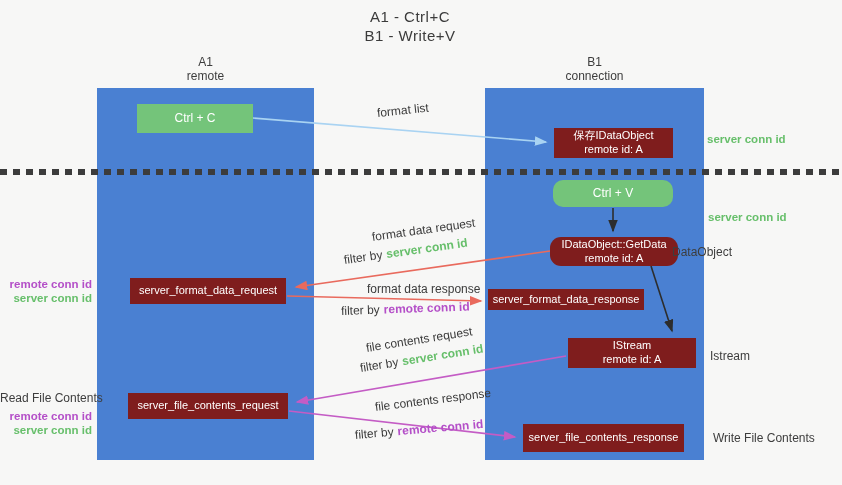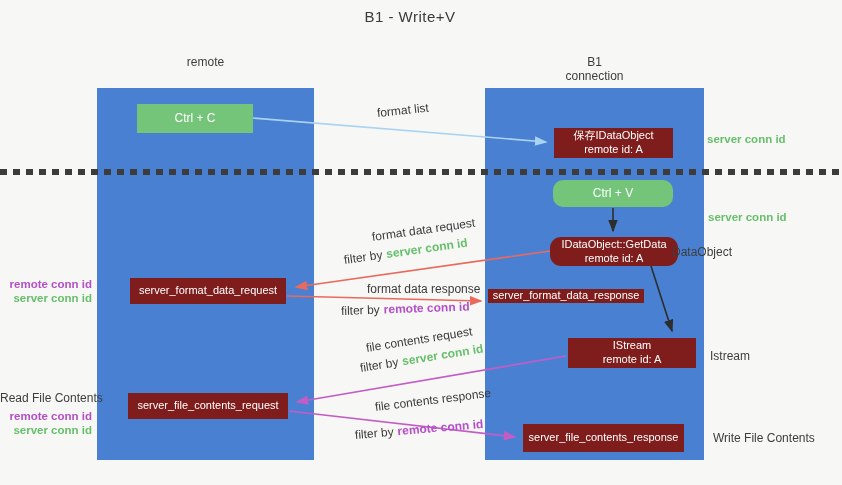--- a/index.html
+++ b/index.html
@@ -35,24 +35,26 @@
   .left-col{left:0;width:92px;text-align:right;}
   .filter-val{margin-left:4px;font-weight:bold;}
   svg.arrows{position:absolute;left:0;top:0;z-index:4;}
 </style>
 </head>
 <body>
 
 <div id="canvas">
 
   <div class="abs title">
+    <div>A1 - Ctrl+C</div>
     <div>B1 - Write+V</div>
   </div>
 
   <div class="abs col-header" style="left:97px;width:217px;">
+    <div>A1</div>
     <div>remote</div>
   </div>
   <div class="abs col-header" style="left:485px;width:219px;">
     <div>B1</div>
     <div>connection</div>
   </div>
 
   <div class="abs panel" style="left:97px;width:217px;"></div>
   <div class="abs panel" style="left:485px;width:219px;"></div>
 
@@ -97,21 +99,21 @@
 
   <div class="abs node orange" style="left:550px;top:237px;width:128px;height:29px;border-radius:11px;">
     <span>IDataObject::GetData</span>
     <span>remote id: A</span>
   </div>
 
   <div class="abs node orange" style="left:130px;top:278px;width:156px;height:26px;">
     <span>server_format_data_request</span>
   </div>
 
-  <div class="abs node orange" style="left:488px;top:289px;width:156px;height:14px;">
+  <div class="abs node orange" style="left:488px;top:289px;width:156px;height:21px;">
     <span>server_format_data_response</span>
   </div>
 
   <div class="abs node orange" style="left:568px;top:338px;width:128px;height:30px;">
     <span>IStream</span>
     <span>remote id: A</span>
   </div>
 
   <div class="abs node orange" style="left:128px;top:393px;width:160px;height:26px;">
     <span>server_file_contents_request</span>

